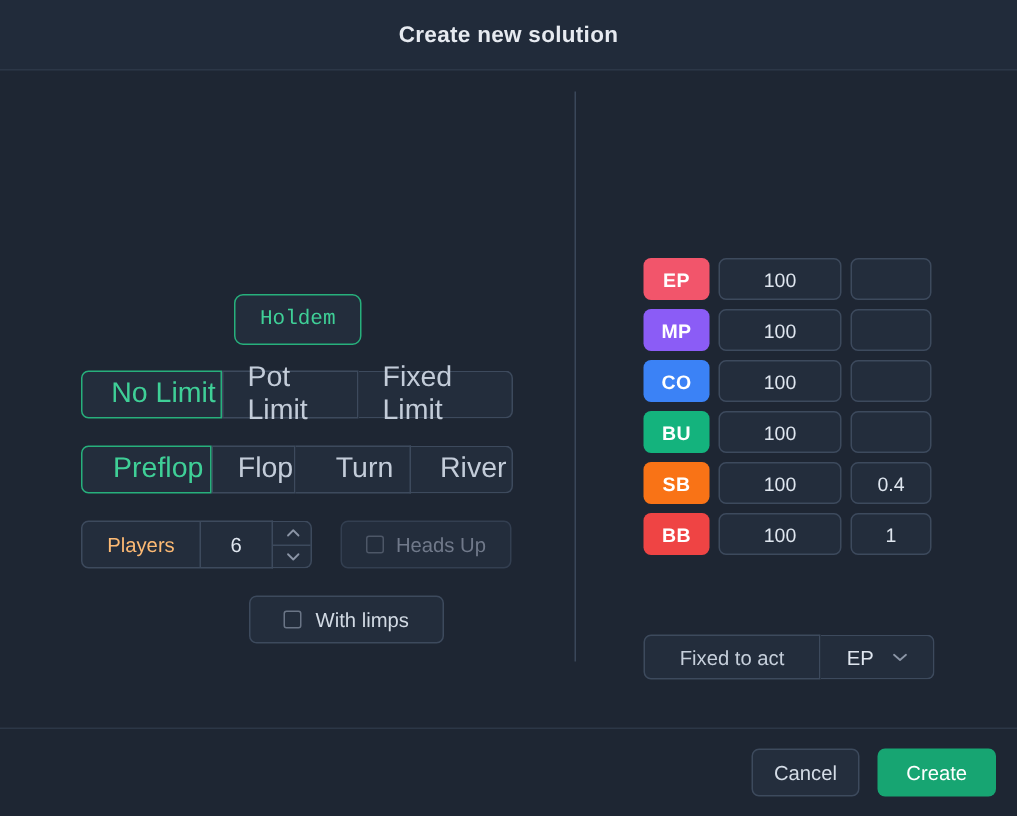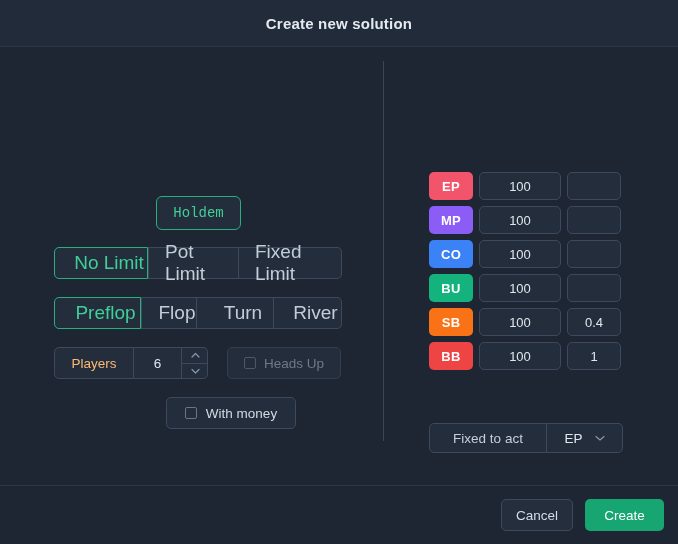--- a/index.html
+++ b/index.html
@@ -268,21 +268,21 @@
         </div>
       </div>
 
       <div class="headsup">
         <span class="cbox dim"></span>
         <span>Heads Up</span>
       </div>
 
       <div class="withlimps">
         <span class="cbox"></span>
-        <span>With money</span>
+        <span>With limps</span>
       </div>
     </div>
 
     <div class="right">
 
       <div class="pos-row" style="top:125px">
         <div class="badge" style="background: rgb(242, 85, 107);">EP</div>
         <div class="inp wide">100</div>
         <div class="inp small"></div>
       </div>

